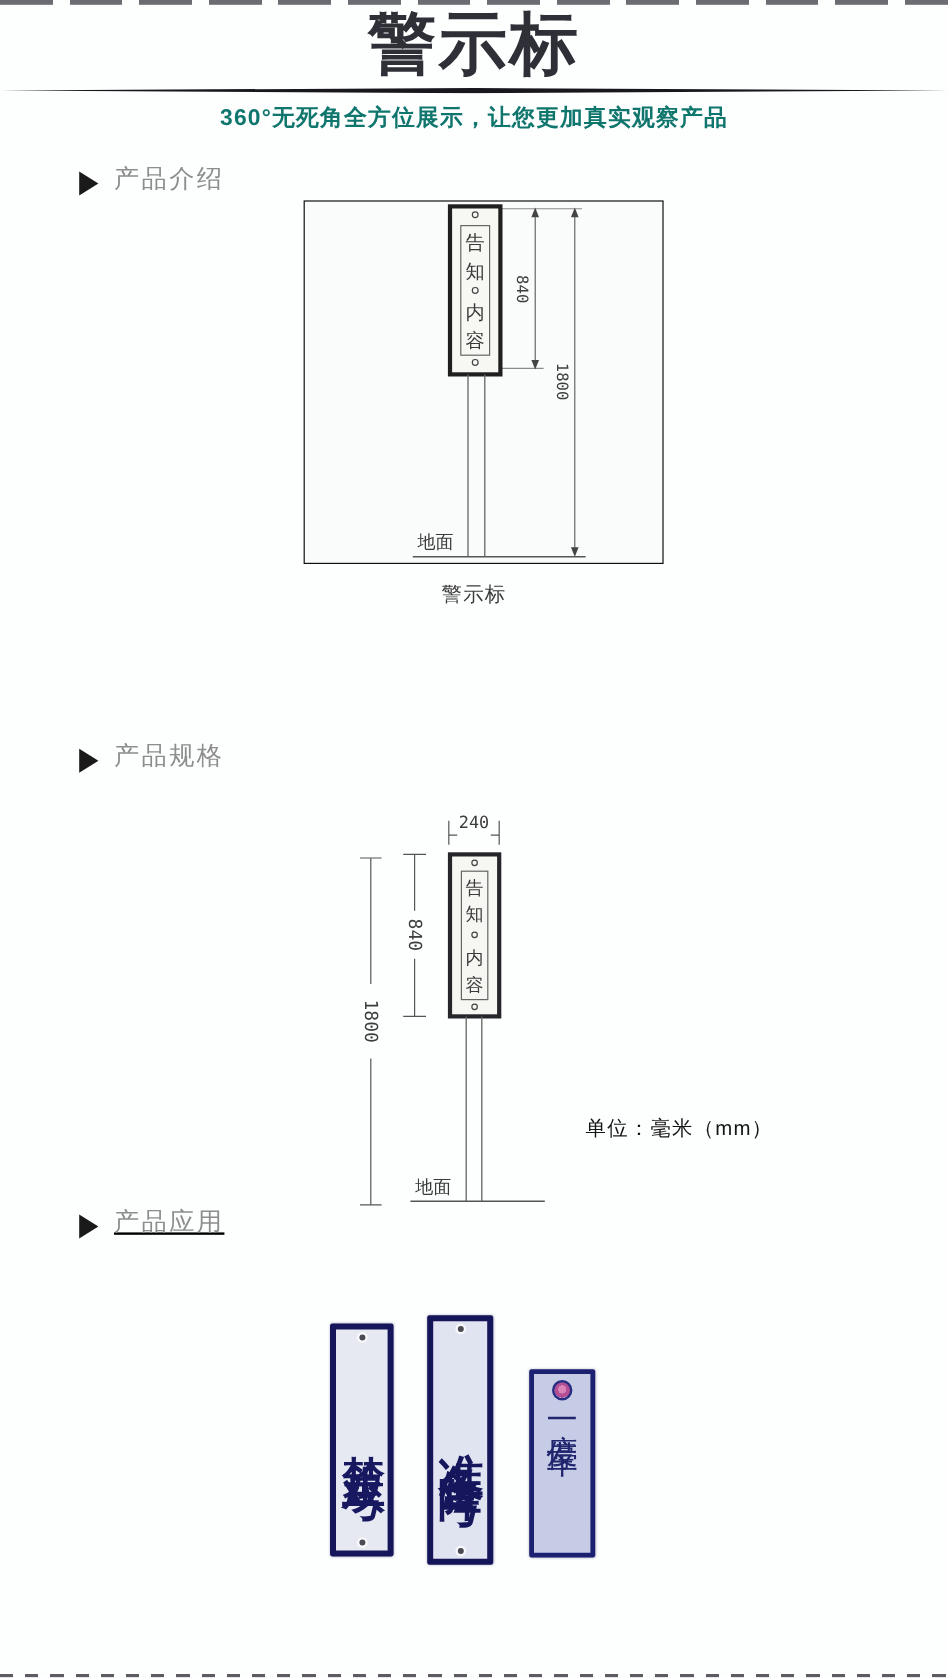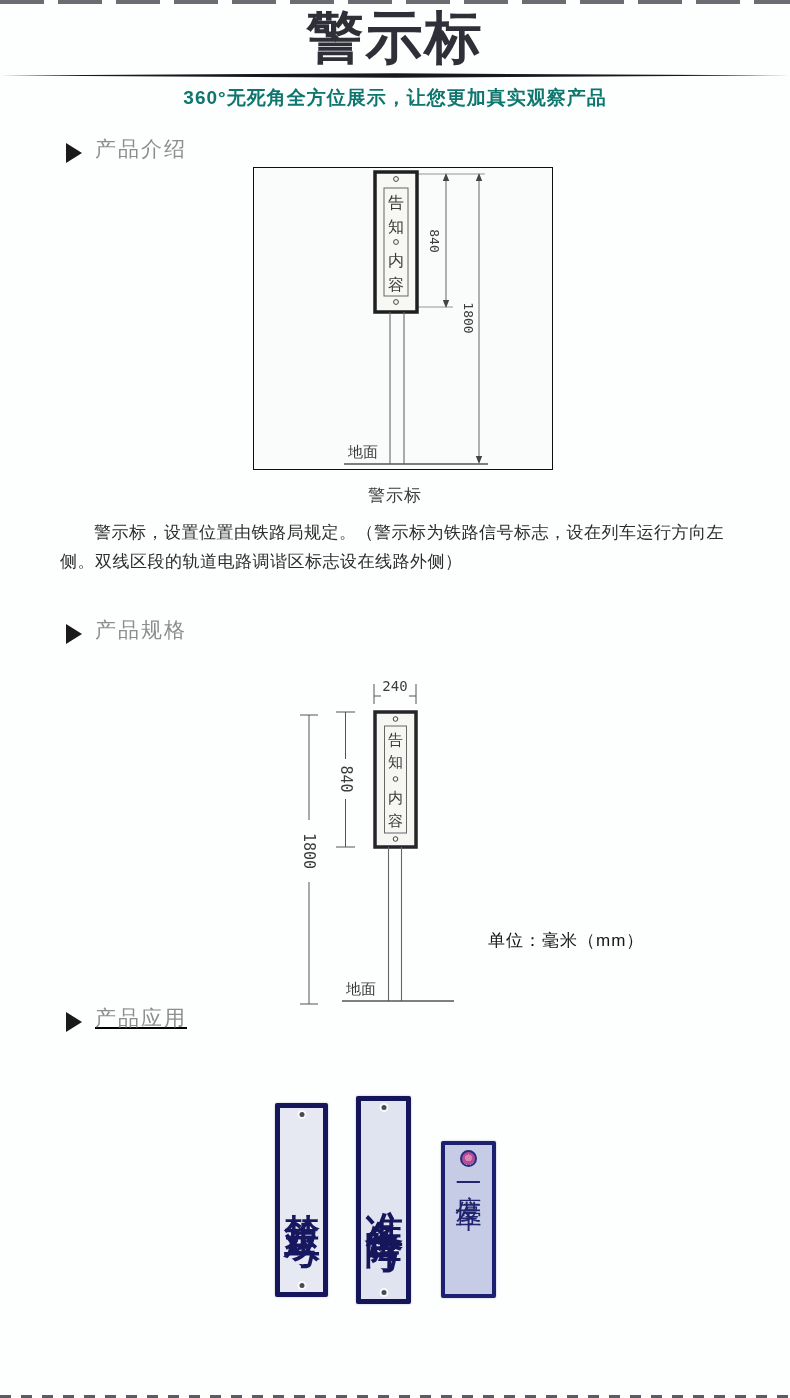--- a/index.html
+++ b/index.html
@@ -158,21 +158,20 @@
 
       <line x1="225" y1="8" x2="225" y2="294" stroke="#555" stroke-width="0.9"></line>
       <path d="M225 5 l-3.2 8 h6.4 z" fill="#444"></path>
       <path d="M225 296 l-3.2 -8 h6.4 z" fill="#444"></path>
       <text x="214" y="150" font-size="13" text-anchor="middle" dominant-baseline="central" transform="rotate(90 214 150)">1800</text>
     </svg>
   </div>
 
   <div class="caption-center caption1">警示标</div>
 
-  <div class="paragraph">警示标，设置位置由铁路局规定。（警示标为铁路信号标志，设在列车运行方向左侧。双线区段的轨道电路调谐区标志设在线路外侧）</div>
 
   <div class="section-header h2">
     <span class="tri"></span>
     <span class="section-label">产品规格</span>
   </div>
 
   <div class="diagram2">
     <svg width="380" height="345" viewBox="0 0 380 345">
 
       <text x="115" y="12" font-size="14" text-anchor="middle" dominant-baseline="central">240</text>

